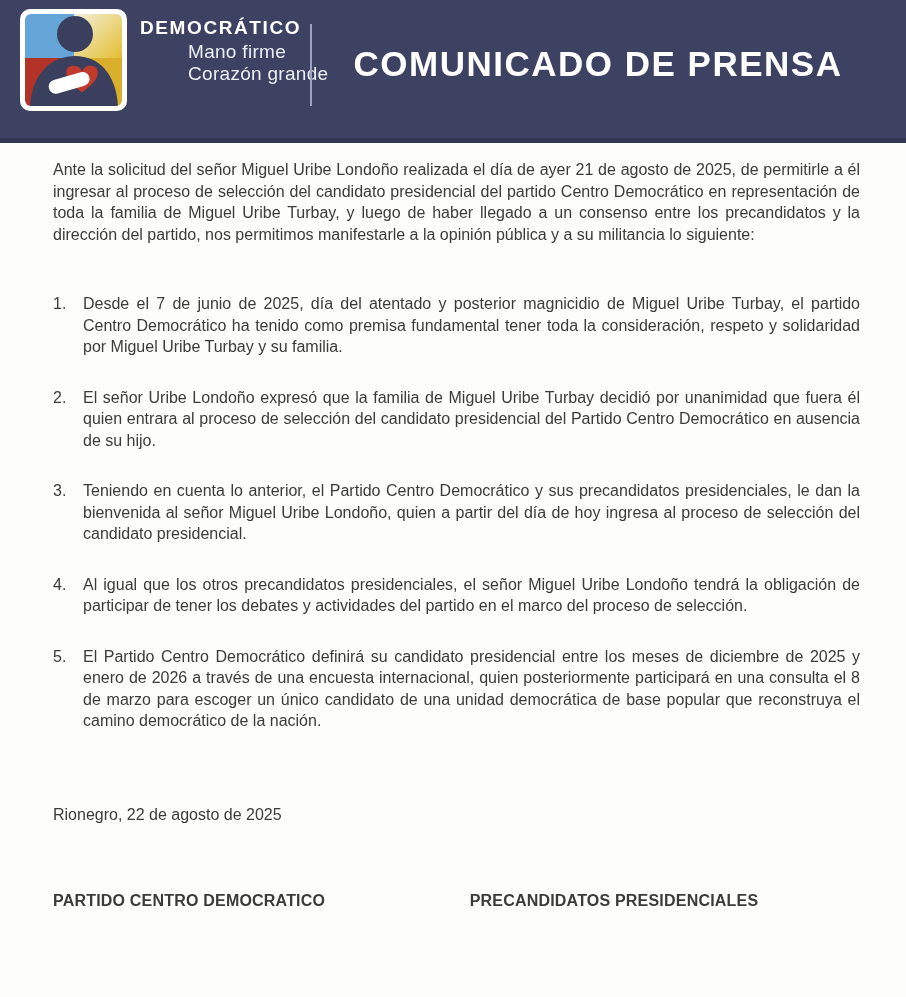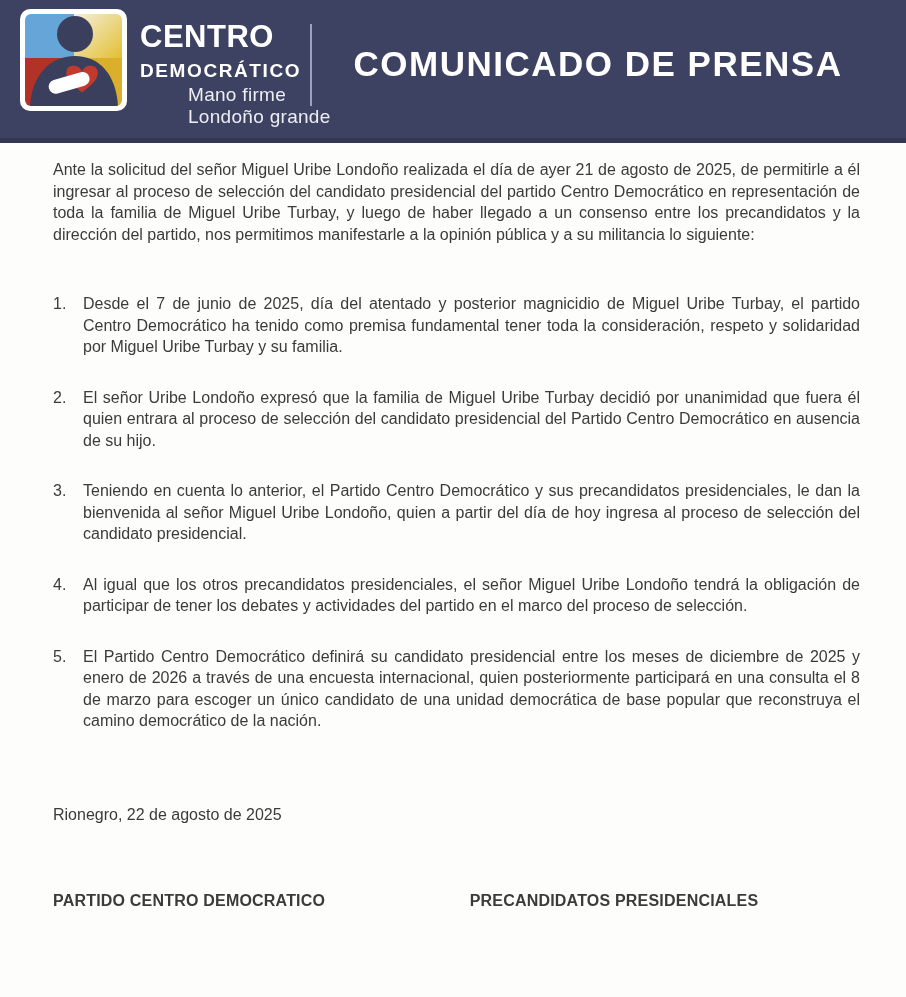--- a/index.html
+++ b/index.html
@@ -100,24 +100,23 @@
           <circle cx="55" cy="25" r="18" fill="#3b3f5e"></circle>
           <path d="M10 97 C12 66 30 47 55 47 C80 47 96 66 98 97 Z" fill="#3b3f5e"></path>
           <path d="M62 60 C58 53 45 54 45 64 C45 72 53 78 62 85 C71 78 79 72 79 64 C79 54 66 53 62 60 Z" fill="#c23a2b" stroke="#3b3f5e" stroke-width="2.5"></path>
           <g transform="rotate(-16 52 73)">
             <rect x="28" y="66" width="42" height="14" rx="7" fill="#ffffff"></rect>
           </g>
         </g>
       </svg>
 
       <div class="logo-text">
-        <div class="lt1">CENTRO</div>
         <div class="lt2">DEMOCRÁTICO</div>
         <div class="lt3">Mano firme</div>
-        <div class="lt4">Londoño grande</div>
+        <div class="lt4">Corazón grande</div>
       </div>
     </div>
 
     <div class="divider"></div>
 
     <div class="title-wrap">
       <div class="press-title">COMUNICADO DE PRENSA</div>
       <div class="underline">
         <div class="seg-red"></div>
         <div class="seg-yellow"></div>

